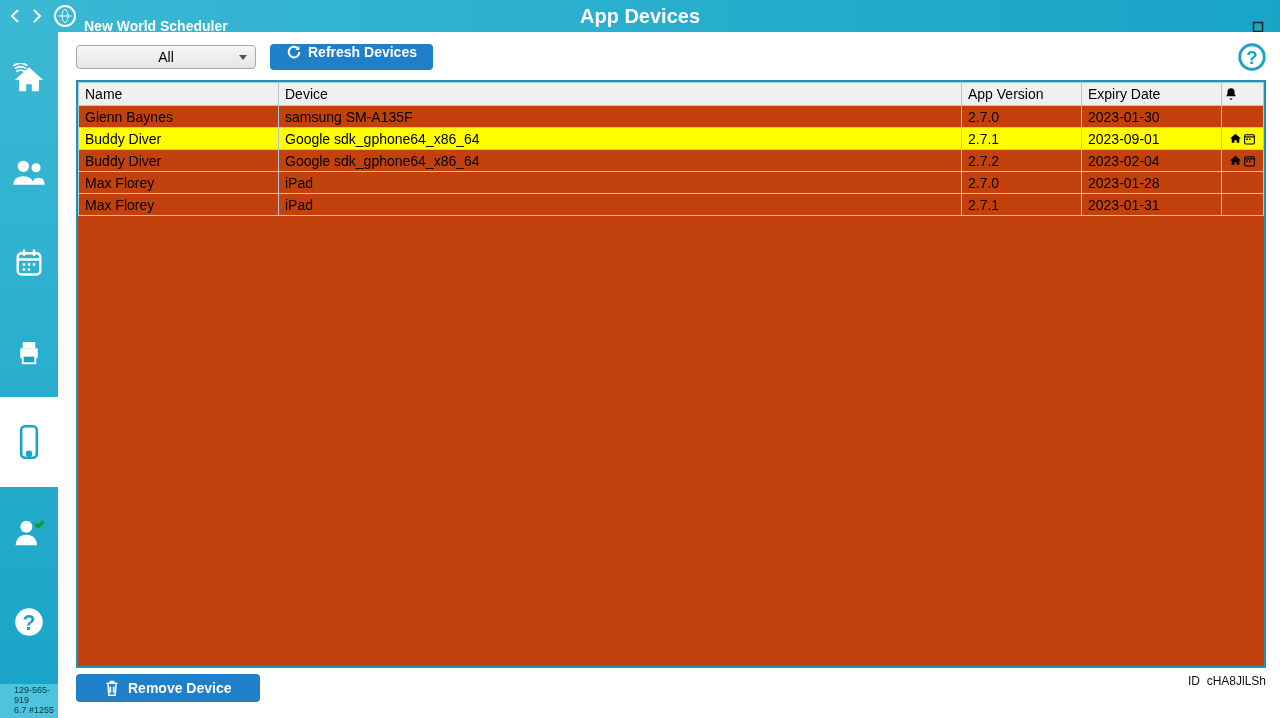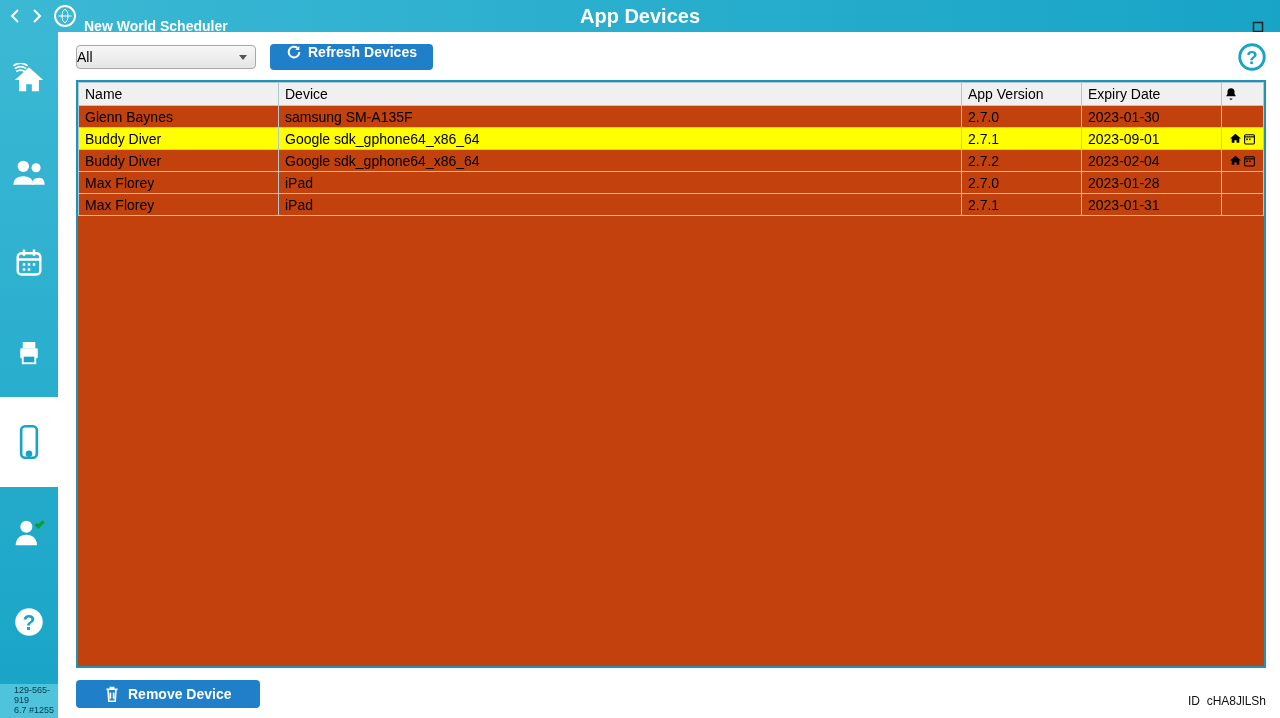--- a/index.html
+++ b/index.html
@@ -19,42 +19,42 @@
 
 .sidebar { position: absolute; left:0; top:32px; width:58px; height: 686px; background: linear-gradient(to bottom, #3bb8d4, #18a4c7); display:flex; flex-direction:column; align-items:center; }
 .side-btn { width:58px; height:90px; display:flex; align-items:center; justify-content:center; color:#fff; }
 .side-btn.active { background:#fff; color:#18a4c7; }
 .side-btn.tall { height: 95px; }
 .side-footer { margin-top:auto; font-size:9px; color:#003b46; line-height:1.1; padding: 2px 0 2px 14px; width:100%; background:#4fc2dc; text-align:left; }
 
 
 .main { position:absolute; left:58px; top:32px; right:0; bottom:0; background:#fff; padding: 10px 14px 10px 18px; display:flex; flex-direction:column; }
 .toolbar { display:flex; align-items:center; gap:14px; height:30px; }
-.dropdown { width:180px; height:24px; background:linear-gradient(#f7f7f7,#e5e5e5); border:1px solid #a8a8a8; border-radius:4px; display:flex; align-items:center; font-size:14px; position:relative; }
+.dropdown { width:180px; height:24px; background:linear-gradient(#f7f7f7,#e5e5e5); border:1px solid #a8a8a8; border-radius:4px; display:flex; align-items:center; justify-content:center; font-size:14px; position:relative; }
 .dropdown::after { content:""; position:absolute; right:8px; border-left:4px solid transparent; border-right:4px solid transparent; border-top:5px solid #555; }
 .btn-primary { background:#1f7fc9; color:#fff; border:none; border-radius:4px; height:26px; padding:0 16px; font-size:14px; font-weight:600; display:flex; gap:6px; }
 .help-icon { margin-left:auto; color:#18a4c7; }
 
 
 .table-wrap { flex:1; border:2px solid #1f92b5; margin-top:8px; background:#c2410c; position:relative; overflow:hidden; }
 .table-scroll { position:absolute; inset:0; overflow-y:scroll; }
 table { width:100%; border-collapse:collapse; font-size:14px; }
 thead th { background:#f0f0f0; border:1px solid #b0c8d2; text-align:left; padding:3px 6px; font-weight:400; position:sticky; top:0; }
 tbody td { border:1px solid #b0c8d2; padding:2px 6px; height:22px; }
 tbody tr.highlight td { background:#ffff00; }
 .col-name { width:200px; }
 .col-device { width:auto; }
 .col-ver { width:120px; }
 .col-exp { width:140px; }
 .col-icons { width:42px; text-align:center; padding:0 2px; }
 .bell-hdr { text-align:center !important; }
 .row-icons { display:flex; gap:1px; justify-content:center; color:#000; font-size:13px; }
 
 
-.footer { display:flex; align-items:flex-end; height:34px; margin-top:6px; }
+.footer { display:flex; align-items:flex-start; height:34px; margin-top:6px; }
 .btn-remove { background:#1f7fc9; color:#fff; border:none; border-radius:4px; height:28px; padding:0 28px; font-size:14px; font-weight:600; display:flex; align-items:center; gap:8px; }
 .footer-id { margin-left:auto; font-size:12px; color:#111; }
 
 svg { display:block; }
 </style>
 </head>
 <body>
 
 <div class="titlebar">
   <div class="nav-arrows">

